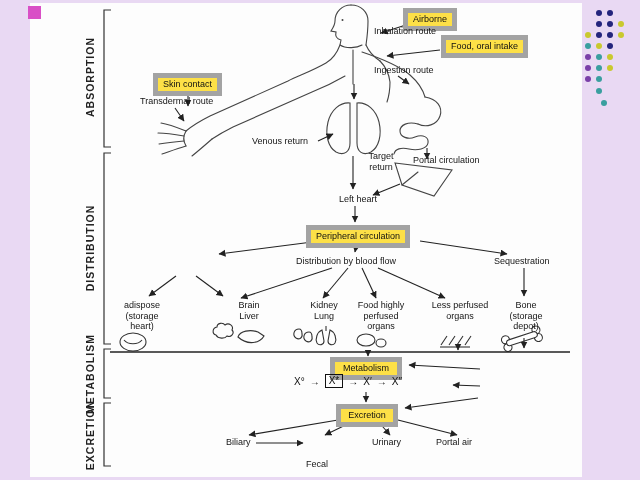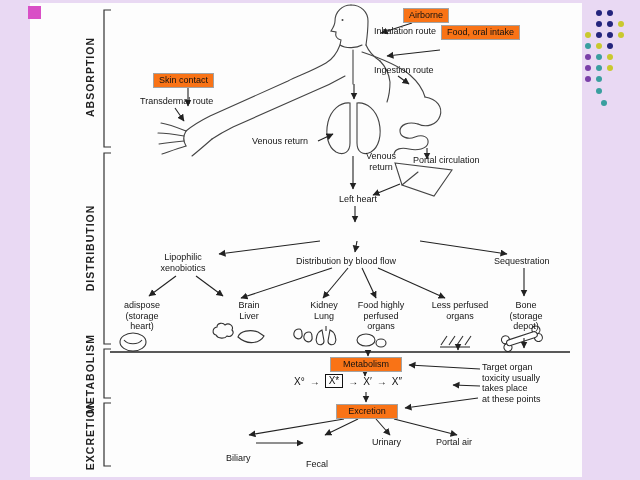--- a/index.html
+++ b/index.html
@@ -3,21 +3,21 @@
 <meta charset="utf-8">
 <style>
   *{margin:0;padding:0;box-sizing:border-box}
   html,body{width:640px;height:480px;overflow:hidden;background:#e9d9f3}
   .stage{position:relative;width:640px;height:480px;font-family:"Liberation Sans",sans-serif}
   .slide{position:absolute;left:30px;top:3px;width:552px;height:474px;background:#fdfdfd}
   .accent-square{position:absolute;left:28px;top:6px;width:13px;height:13px}
   .dot{position:absolute;width:6px;height:6px;border-radius:50%}
   svg.art{position:absolute;left:0;top:0}
   .lbl{position:absolute;font-size:9px;line-height:10.5px;color:#151515;text-align:center;white-space:pre-line}
-  .dbox{position:absolute;border:1px solid #a3a3a3;background:#f97316;font-size:9px;line-height:11px;padding:1px 5px;color:#111;text-align:center;white-space:nowrap}
+  .dbox{position:absolute;border:5px solid #a3a3a3;background:#fde047;font-size:9px;line-height:11px;padding:1px 5px;color:#111;text-align:center;white-space:nowrap}
   .vlabel{position:absolute;font-size:10.5px;font-weight:600;letter-spacing:1px;color:#222;transform:translate(-50%,-50%) rotate(-90deg);white-space:nowrap}
   .chain{position:absolute;left:294px;top:374px;display:flex;align-items:center;gap:5px;font-size:10px;color:#111}
   .xbox{border:1px solid #111;padding:0 3px;line-height:12px}
   .note{text-align:left}
 </style>
 </head>
 <body>
 
 <div class="stage" style="background: rgb(233, 217, 243);">
   <div class="slide" style="background: rgb(253, 253, 253);"></div>
@@ -149,36 +149,35 @@
       <path d="M256,443 L303,443"></path>
     </g>
   </svg>
 
   <div class="vlabel" style="left:90px;top:77px">ABSORPTION</div>
   <div class="vlabel" style="left:90px;top:248px">DISTRIBUTION</div>
   <div class="vlabel" style="left:90px;top:374px">METABOLISM</div>
   <div class="vlabel" style="left:90px;top:435px">EXCRETION</div>
 
   <div class="dbox" style="left:403px;top:8px">Airborne</div>
-  <div class="dbox" style="left:441px;top:25px">Food, oral intake</div>
+  <div class="dbox" style="left:441px;top:35px">Food, oral intake</div>
   <div class="dbox" style="left:153px;top:73px">Skin contact</div>
+  <div class="dbox" style="left:306px;top:225px">Peripheral circulation</div>
   <div class="dbox" style="left:330px;top:357px;min-width:72px">Metabolism</div>
   <div class="dbox" style="left:336px;top:404px;min-width:62px">Excretion</div>
 
   <div class="lbl" style="left:374px;top:26px">Inhalation route</div>
   <div class="lbl" style="left:374px;top:65px">Ingestion route</div>
   <div class="lbl" style="left:140px;top:96px">Transdermal route</div>
   <div class="lbl" style="left:252px;top:136px">Venous return</div>
-  <div class="lbl" style="left:360px;top:151px;width:42px">Venous
+  <div class="lbl" style="left:360px;top:151px;width:42px">Target
 return</div>
   <div class="lbl" style="left:413px;top:155px">Portal circulation</div>
 
   <div class="lbl" style="left:339px;top:194px">Left heart</div>
-  <div class="lbl" style="left:150px;top:252px;width:66px">Lipophilic
-xenobiotics</div>
   <div class="lbl" style="left:296px;top:256px">Distribution by blood flow</div>
   <div class="lbl" style="left:494px;top:256px">Sequestration</div>
 
   <div class="lbl" style="left:116px;top:300px;width:52px">adispose
 (storage
 heart)</div>
   <div class="lbl" style="left:231px;top:300px;width:36px">Brain
 Liver</div>
   <div class="lbl" style="left:304px;top:300px;width:40px">Kidney
 Lung</div>
@@ -194,22 +193,18 @@
   <div class="chain">
     <span>X°</span>
     <span>→</span>
     <span class="xbox">X*</span>
     <span>→</span>
     <span>X′</span>
     <span>→</span>
     <span>X″</span>
   </div>
 
-  <div class="lbl note" style="left:482px;top:362px;width:84px">Target organ
-toxicity usually
-takes place
-at these points</div>
-
-  <div class="lbl" style="left:226px;top:453px">Biliary</div>
+
+  <div class="lbl" style="left:226px;top:437px">Biliary</div>
   <div class="lbl" style="left:306px;top:459px">Fecal</div>
   <div class="lbl" style="left:372px;top:437px">Urinary</div>
   <div class="lbl" style="left:436px;top:437px">Portal air</div>
 </div>
 
 </body></html>

